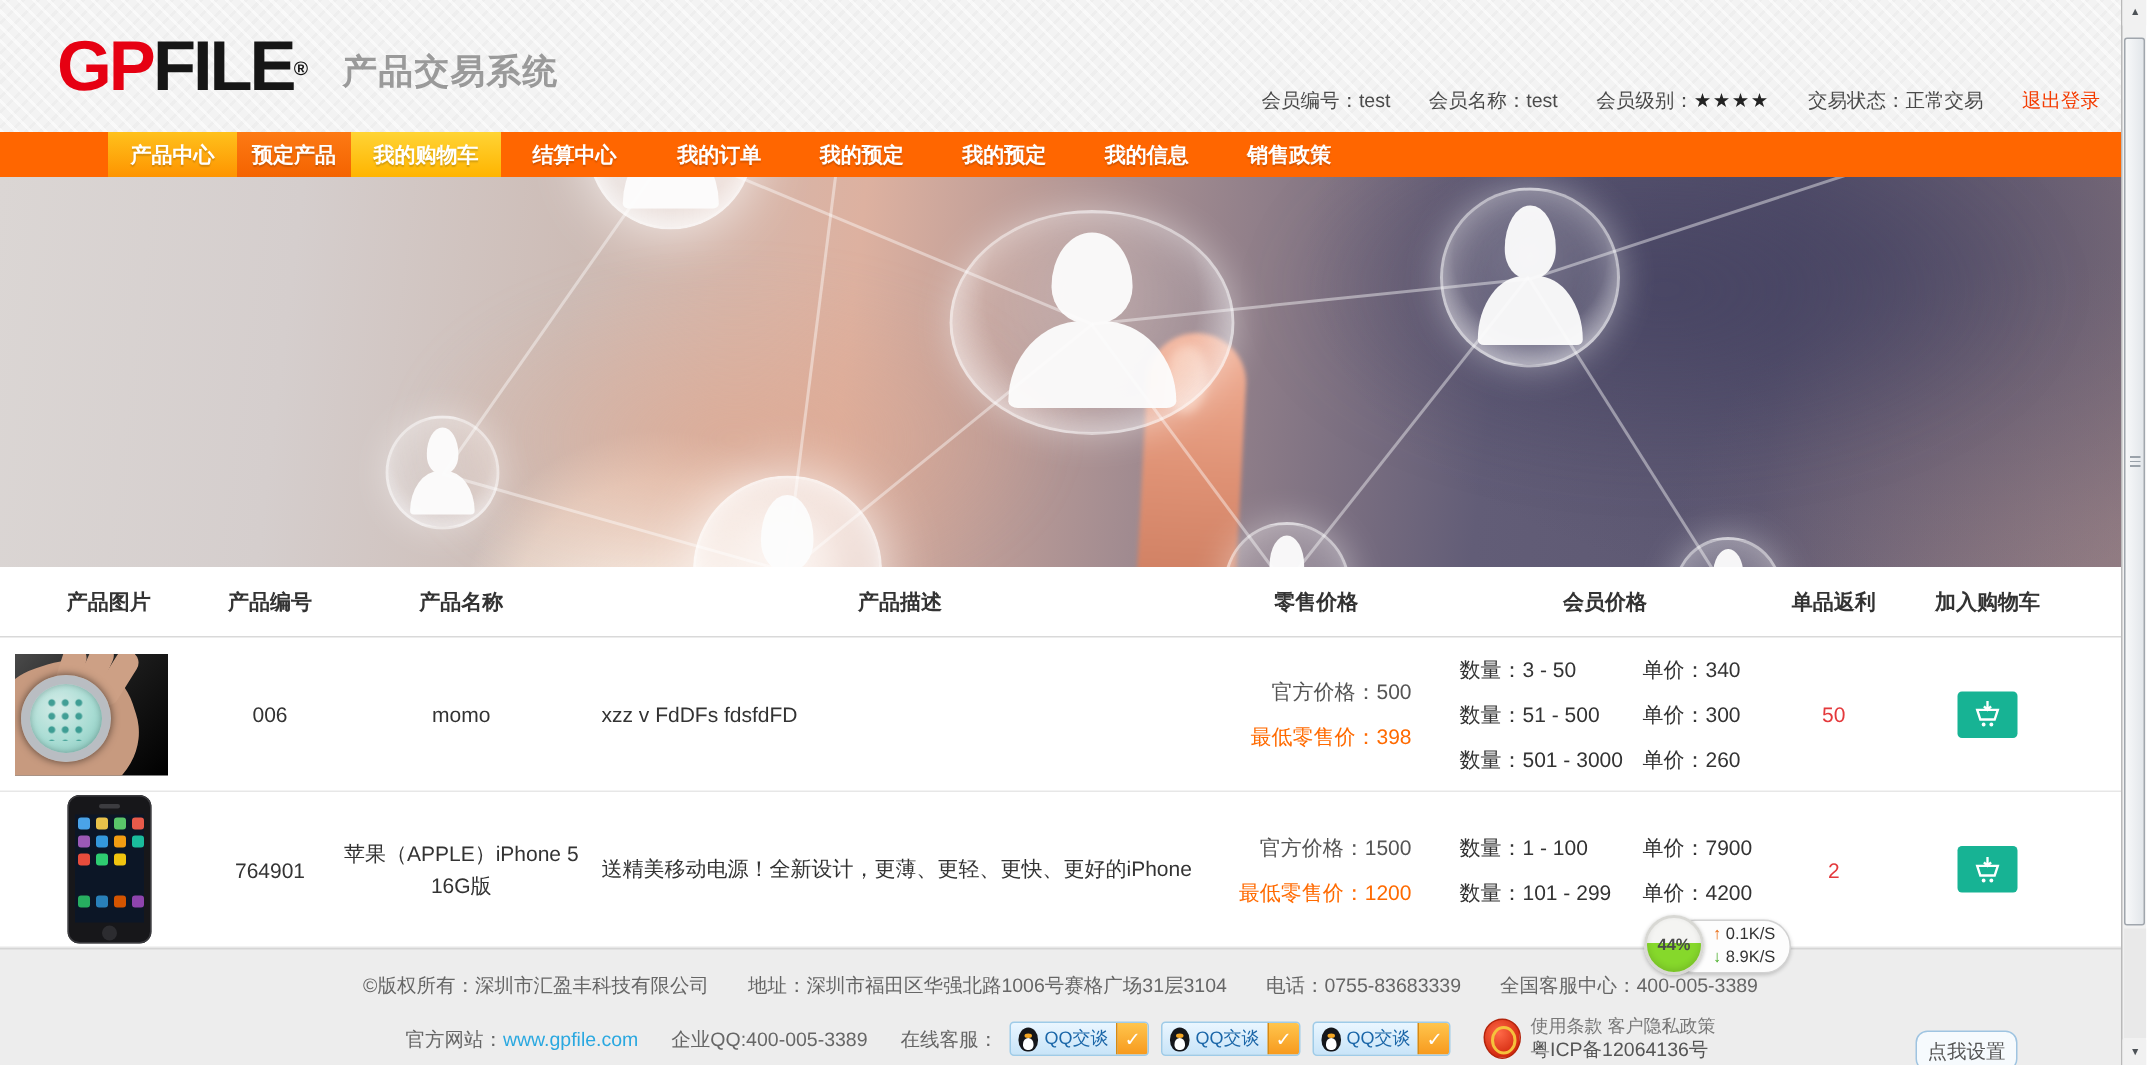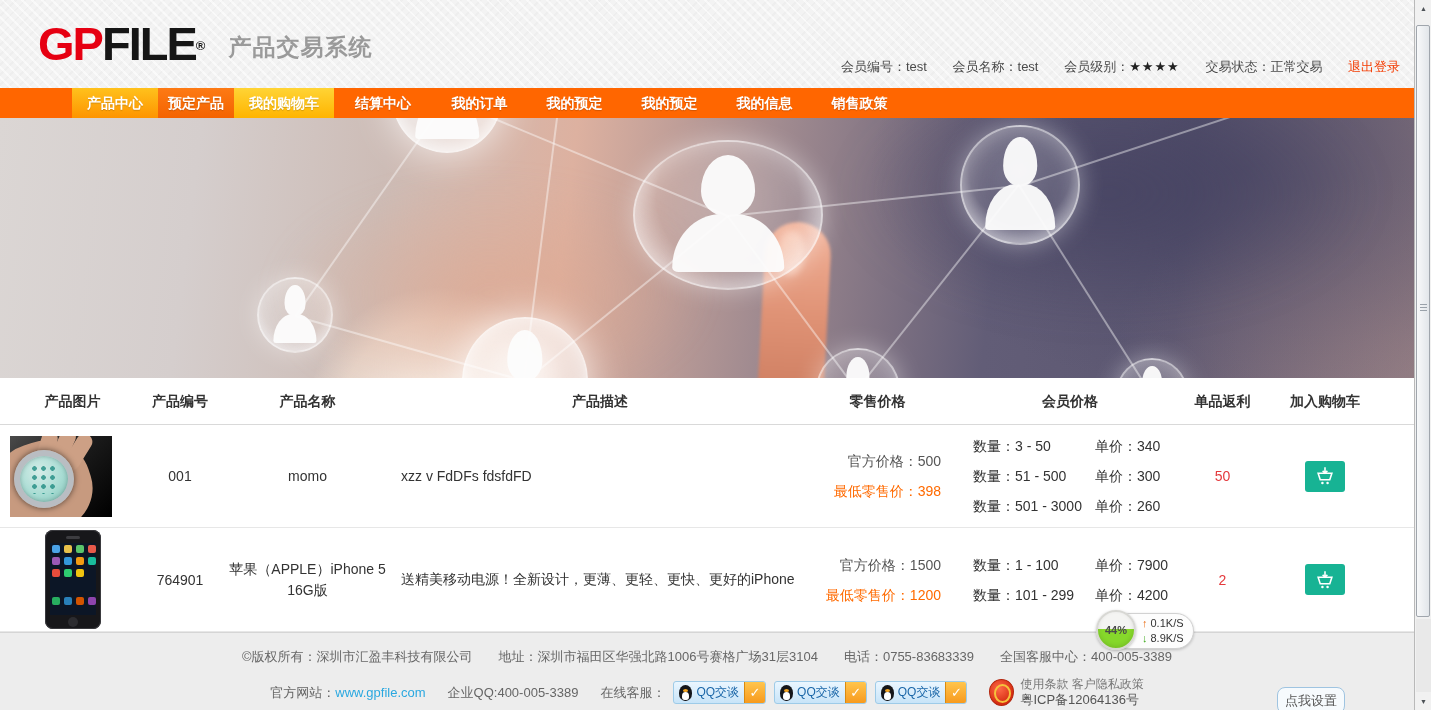--- a/index.html
+++ b/index.html
@@ -234,21 +234,21 @@
       <div class="trow row1">
         <div class="cell c1">
           <div class="pimg1">
             <div class="hand"></div>
             <div class="f f1"></div>
               <div class="f f2"></div>
               <div class="f f3"></div>
             <div class="disc"></div>
           </div>
         </div>
-        <div class="cell c2">001</div>
+        <div class="cell c2">006</div>
         <div class="cell c3">momo</div>
         <div class="cell c4">xzz v FdDFs fdsfdFD</div>
         <div class="cell c5">
           <div class="price-official">官方价格：500</div>
           <div class="price-lowest">最低零售价：398</div>
         </div>
         <div class="cell c6">
           <div class="tier">
               <span class="q">数量：3 - 50</span>
               <span>单价：340</span>

